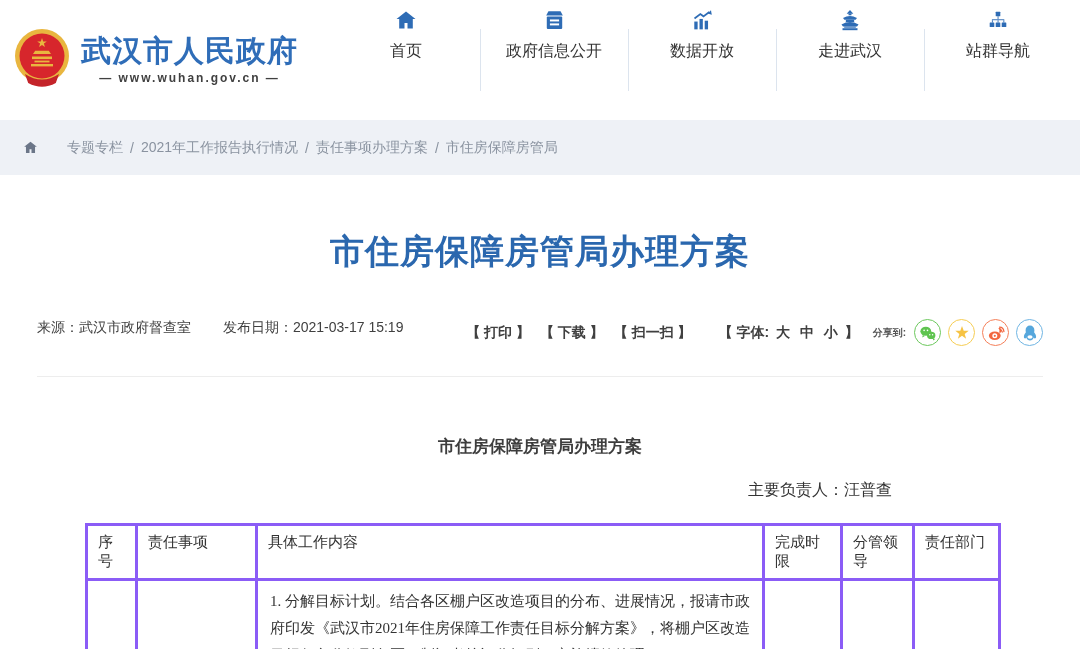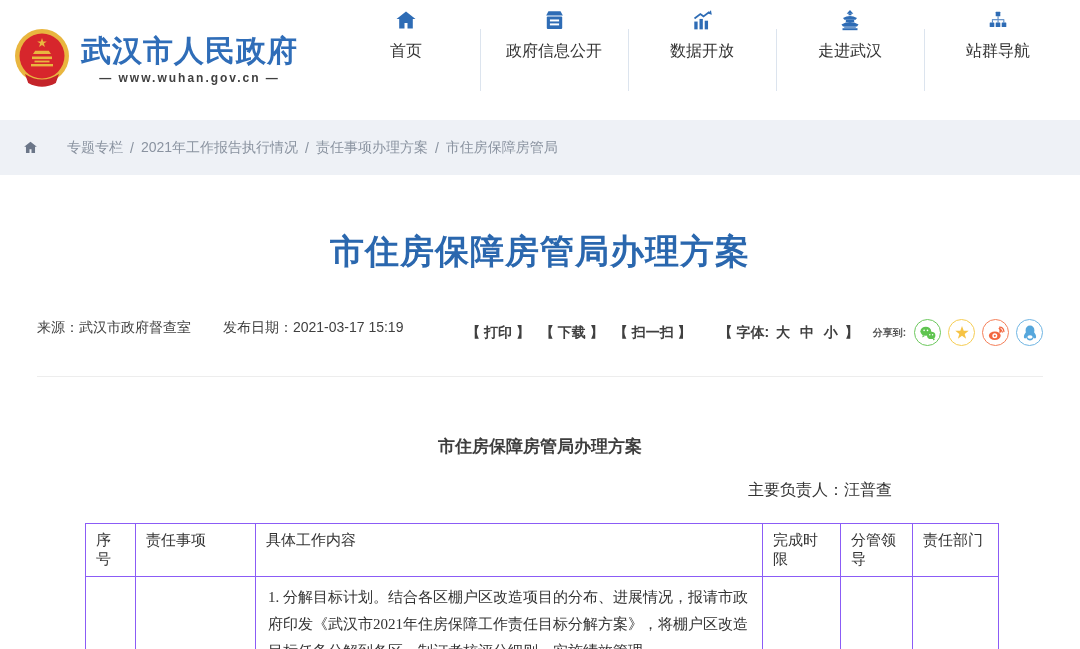--- a/index.html
+++ b/index.html
@@ -41,21 +41,21 @@
   .share-btn.qzone{border:1.5px solid #f6cd53;}
   .share-btn.weibo{border:1.5px solid #f5805a;}
   .share-btn.qq{border:1.5px solid #6fb5e3;}
   .divider{border:none;border-top:1px solid #ededed;margin:30px 37px 0;}
   
   .doc-title{text-align:center;font-size:17px;font-weight:bold;color:#3d3d3d;margin-top:58px;}
   .doc-leader{width:913px;margin:22px 0 0 85px;box-sizing:border-box;text-align:right;padding-right:106px;
     font-family:Liberation Serif, serif;font-size:16px;color:#333;}
   .doc-table{margin:22px 0 0 85px;border-collapse:collapse;table-layout:fixed;width:913px;
     font-family:"Liberation Serif","DejaVu Serif",serif;font-size:15px;color:#333;}
-  .doc-table th,.doc-table td{border:1px solid #8b5cf6;font-weight:normal;text-align:left;vertical-align:top;}
+  .doc-table th,.doc-table td{border:3px solid #8b5cf6;font-weight:normal;text-align:left;vertical-align:top;}
   .doc-table th{padding:7px 10px;line-height:19px;}
   .body-row{height:420px;}
   .cell-content{padding:7px 12px;line-height:27px;text-align:justify;}
   .cell-content p{margin:0;}
   .cell-deadline{padding:71px 8px 0 10px;}
 </style>
 </head>
 <body>
 
 <div class="top-header">

